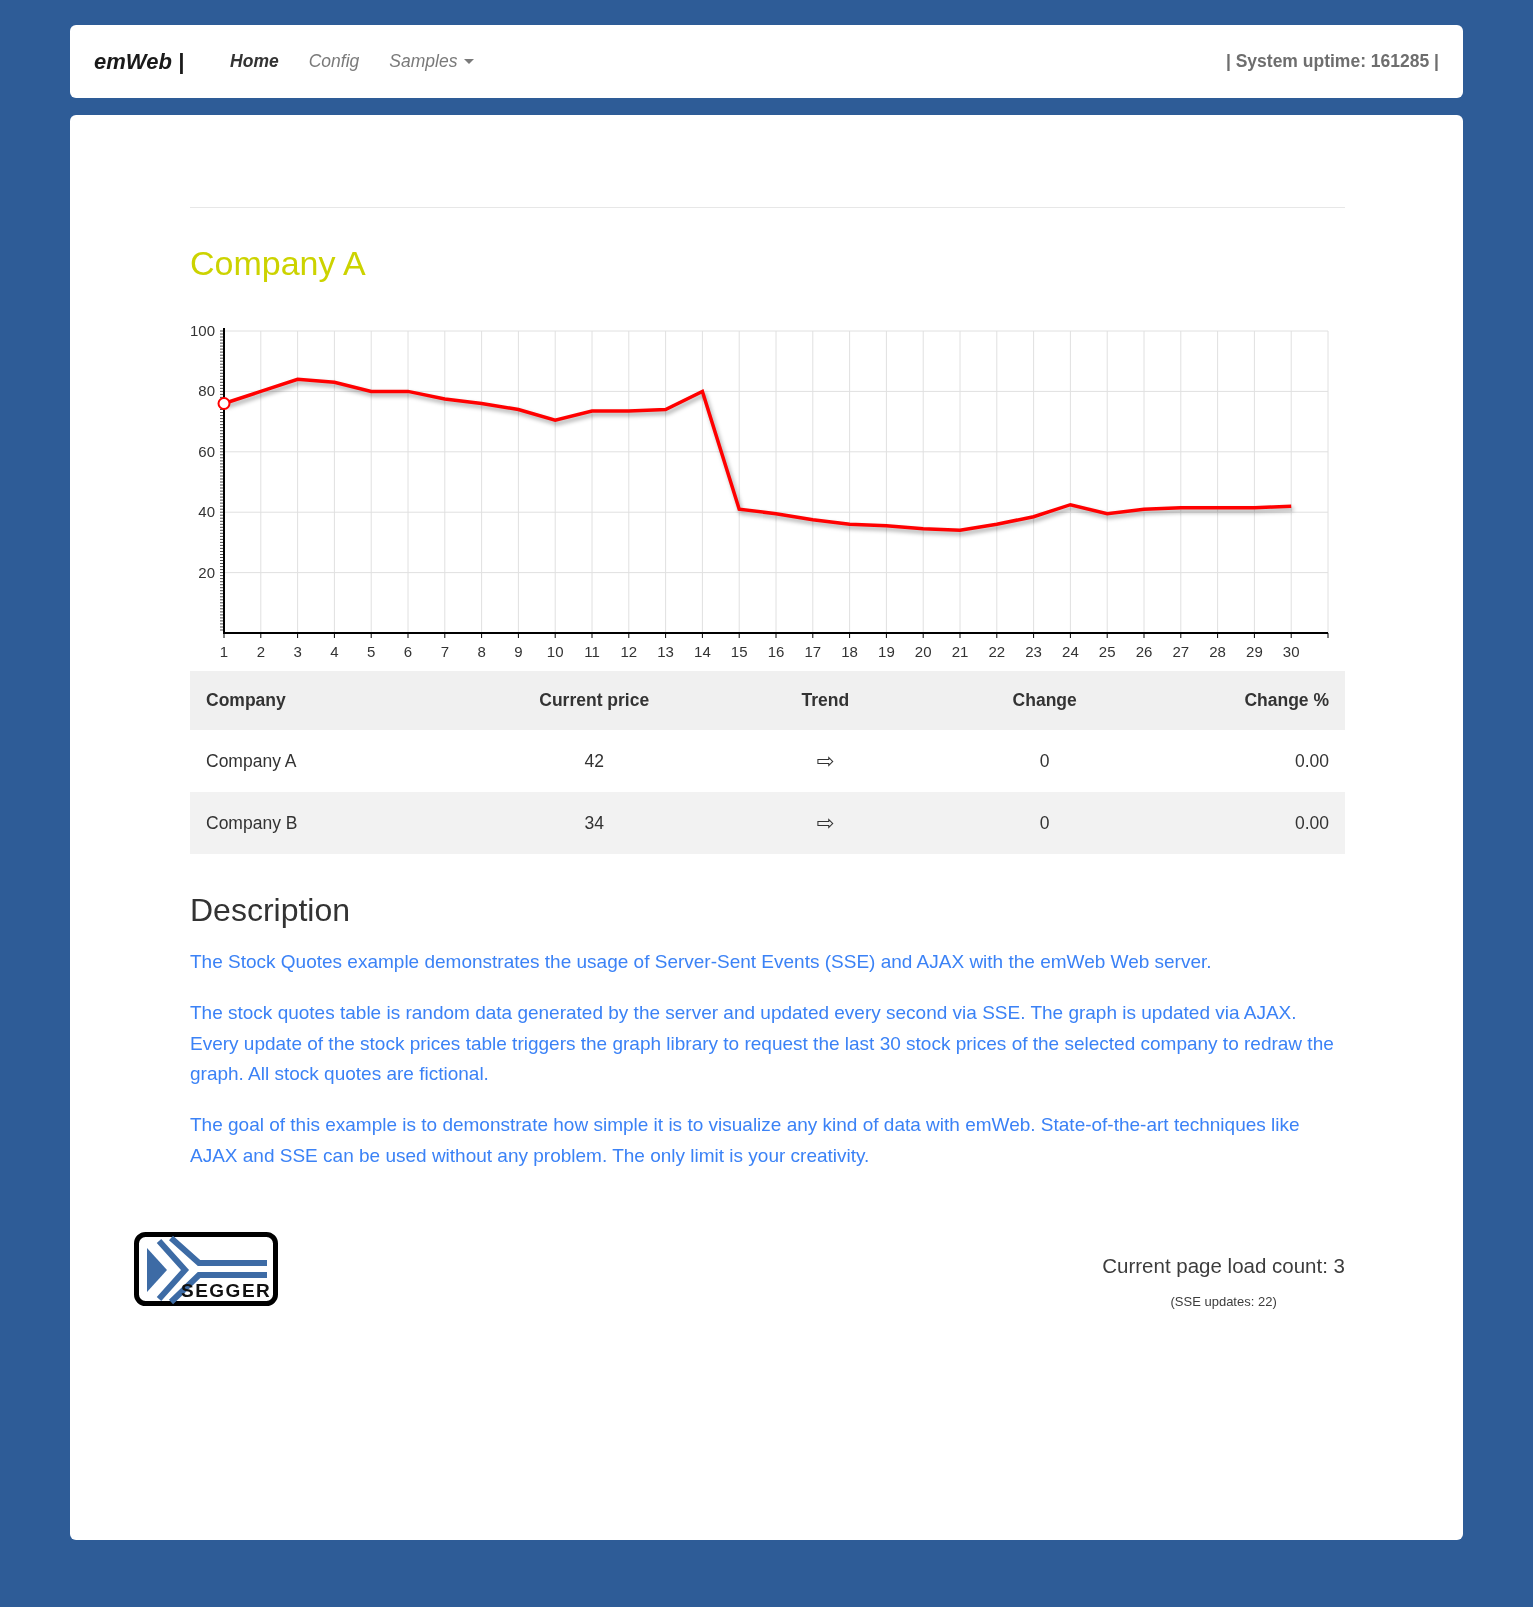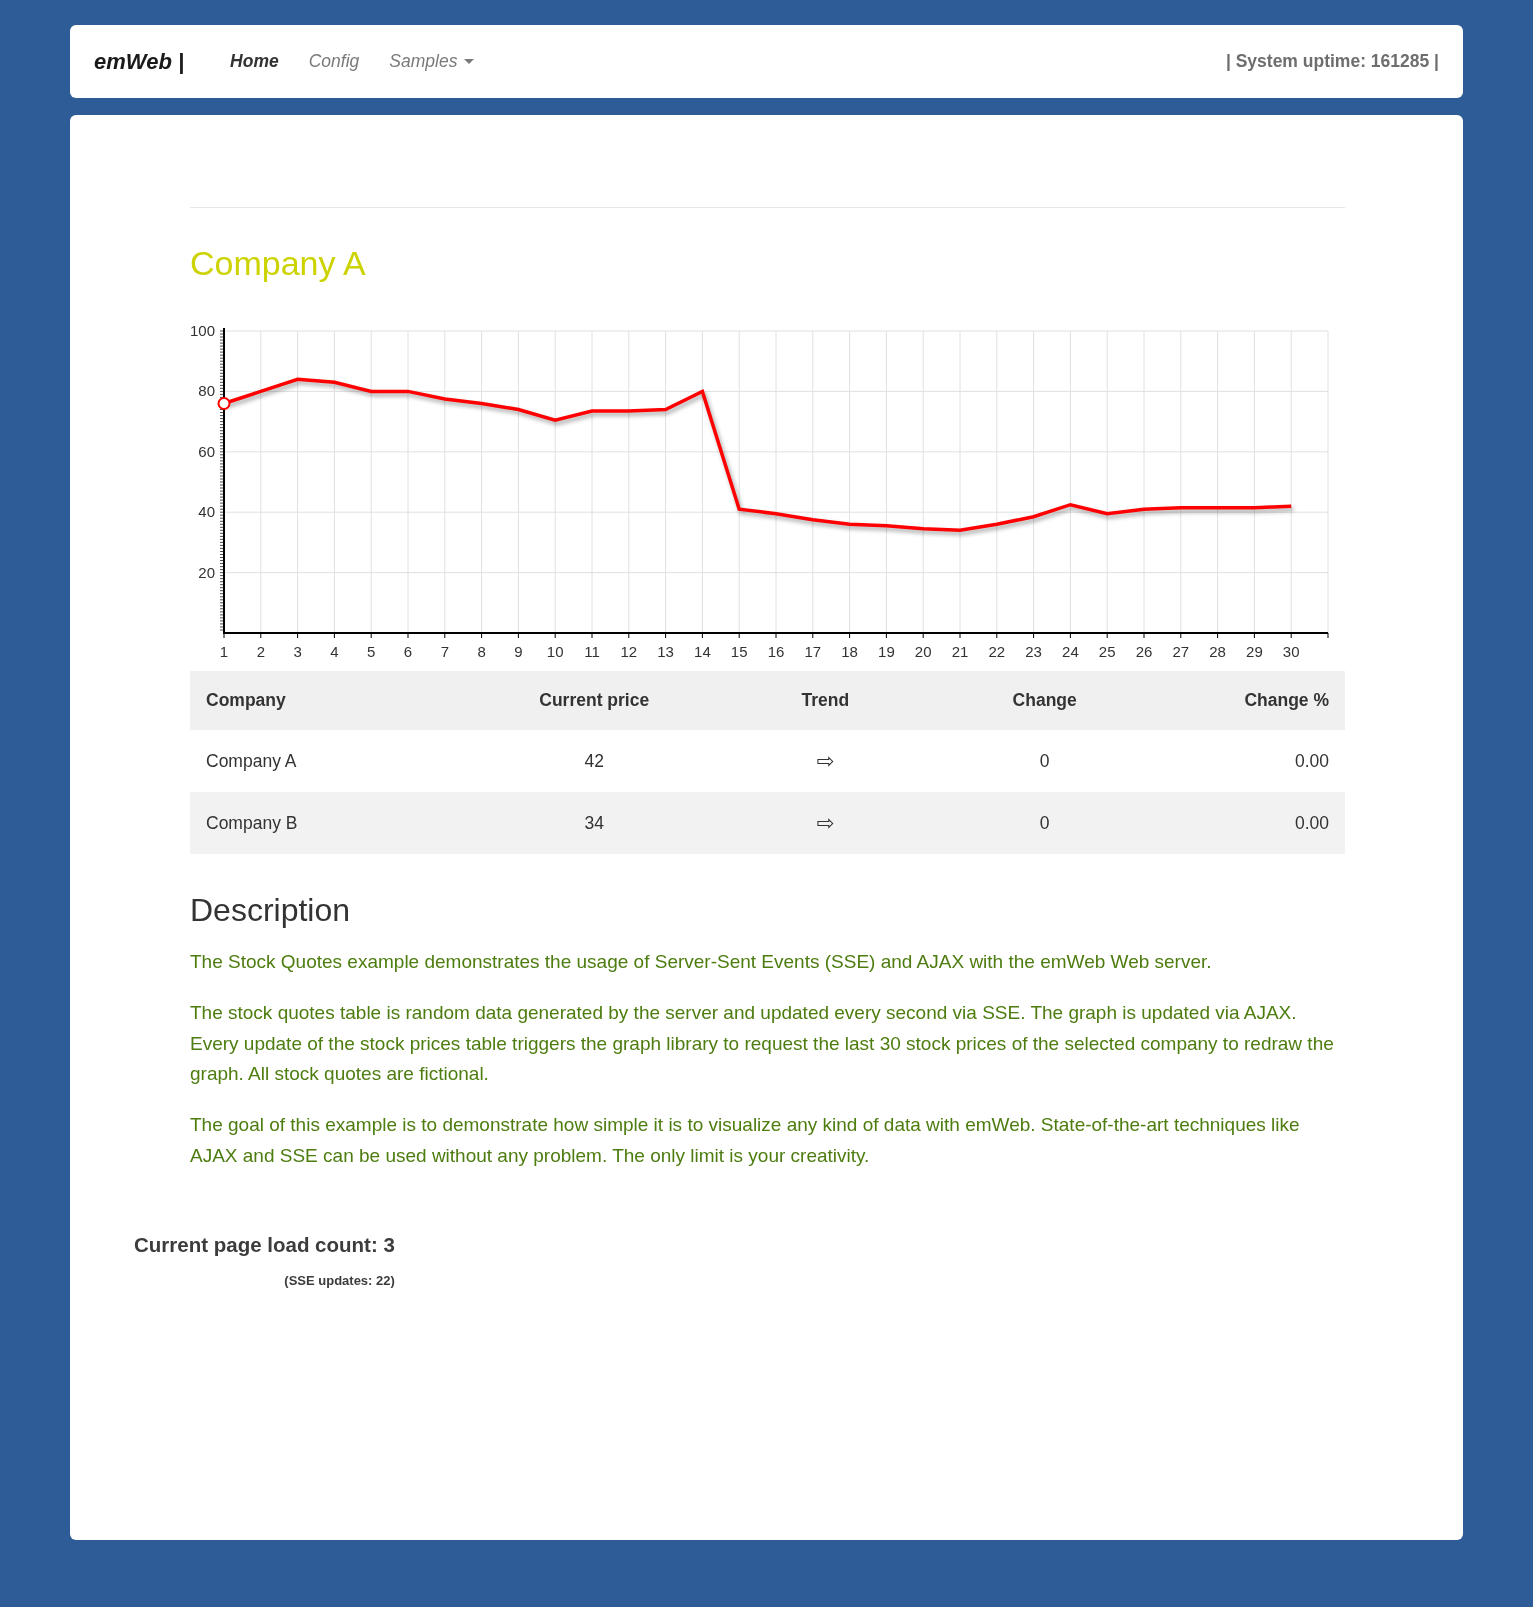--- a/index.html
+++ b/index.html
@@ -73,31 +73,31 @@
   .c0{text-align:left;width:25%;}
   .c1{text-align:center;width:20%;}
   .c2{text-align:center;width:20%;}
   .c3{text-align:center;width:18%;}
   .c4{text-align:right;width:17%;}
   td.c2{font-size:21px;}
 
   
   h2.desc{margin-top:38px;margin-bottom:18px;}
   .paragraphs p{
-    font-size:19px;line-height:1.62;color:#4d7c0f;
+    font-size:19px;line-height:1.62;color:#3b82f6;
     margin:0 0 20px 0;
   }
 
   
   .footer{
     display:flex;justify-content:space-between;align-items:flex-start;
     margin-top:60px;margin-left:-56px;
   }
   .logo{display:block;cursor:pointer;}
-  .footer-right{text-align:right;margin-top:1px;font-weight:bold;}
+  .footer-right{text-align:center;margin-top:22px;}
   .load-count{font-size:20.5px;color:#3c3c3c;}
   .sse-updates{font-size:13px;color:#3c3c3c;margin-top:16px;}
 </style>
 </head>
 <body>
 
 <div class="navbar">
   <div class="nav-left">
     <a class="brand">emWeb |</a>
     <nav class="nav-menu">
@@ -355,19 +355,29 @@
   </table>
 
   <h2 class="section desc">Description</h2>
   <div class="paragraphs" id="paragraphs">
       <p>The Stock Quotes example demonstrates the usage of Server-Sent Events (SSE) and AJAX with the emWeb Web server.</p>
       <p>The stock quotes table is random data generated by the server and updated every second via SSE. The graph is updated via AJAX. Every update of the stock prices table triggers the graph library to request the last 30 stock prices of the selected company to redraw the graph. All stock quotes are fictional.</p>
       <p>The goal of this example is to demonstrate how simple it is to visualize any kind of data with emWeb. State-of-the-art techniques like AJAX and SSE can be used without any problem. The only limit is your creativity.</p>
     </div>
 
   <div class="footer">
+    <a class="logo">
+      <svg width="144" height="74" viewBox="0 0 144 74">
+        <rect x="2.5" y="2.5" width="139" height="69" rx="9" fill="#ffffff" stroke="#000000" stroke-width="5"></rect>
+        <path d="M13,16 L33,38 L13,60 Z" fill="#3d6ba5"></path>
+        <path d="M25,9 L51,38 L25,67" fill="none" stroke="#3d6ba5" stroke-width="6"></path>
+        <path d="M37,6 L65,31 L133,31" fill="none" stroke="#3d6ba5" stroke-width="6"></path>
+        <path d="M37,70 L65,43 L133,43" fill="none" stroke="#3d6ba5" stroke-width="6"></path>
+        <text x="47" y="65" font-size="19" font-weight="bold" letter-spacing="1.5" fill="#111" font-family="Liberation Sans, DejaVu Sans, sans-serif">SEGGER</text>
+      </svg>
+    </a>
     <div class="footer-right">
       <div class="load-count">Current page load count: 3</div>
       <div class="sse-updates">(SSE updates: 22)</div>
     </div>
   </div>
 
 </div>
 
 </body></html>

